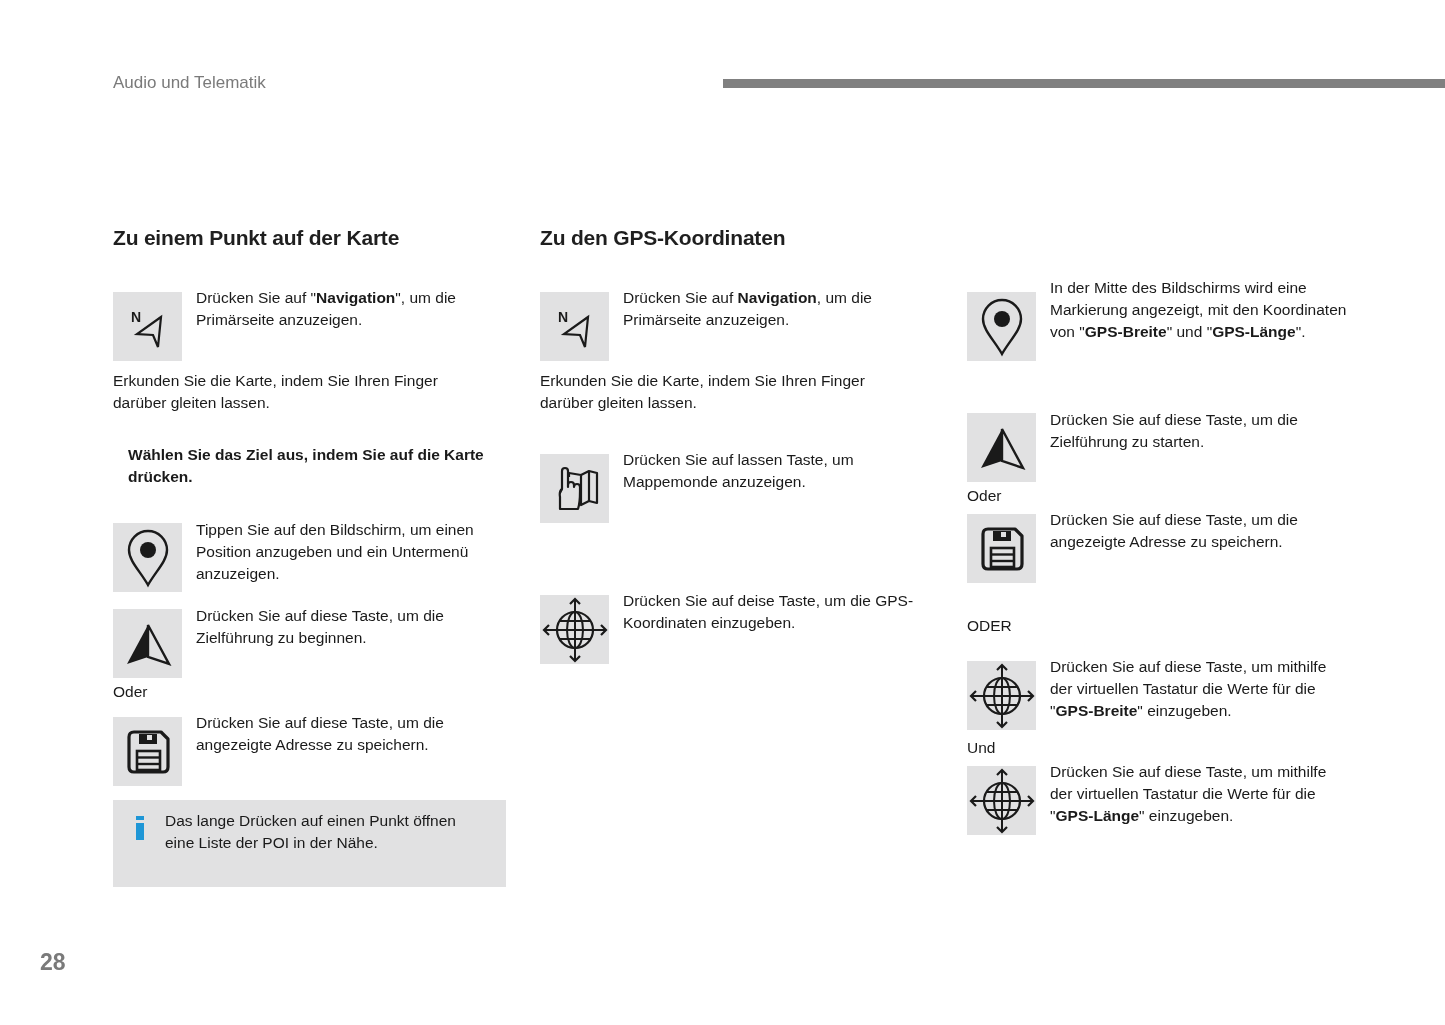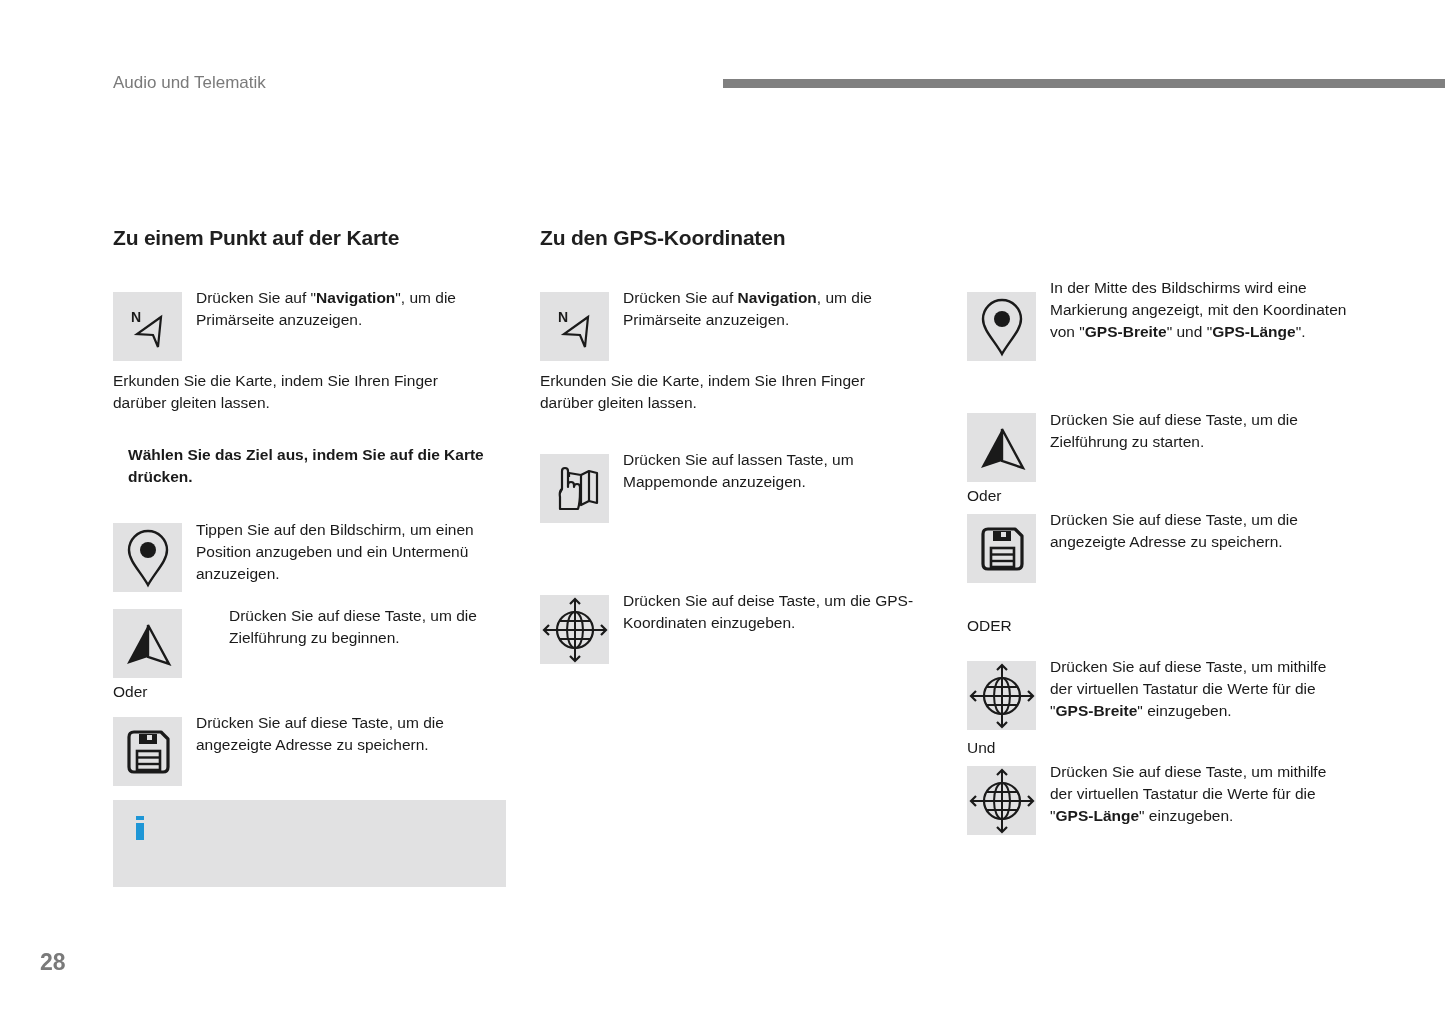--- a/index.html
+++ b/index.html
@@ -68,40 +68,41 @@
   </svg>
 </div>
 <div class="txt" style="left:196px; top:519px; width:300px;">Tippen Sie auf den Bildschirm, um einen Position anzugeben und ein Untermenü anzuzeigen.</div>
 
 <div class="icon-box" style="left:113px; top:609px;">
   <svg width="50" height="50" viewBox="0 0 50 50">
     <path d="M25 6 L4 45 L25 38 Z" fill="#1a1a1a"></path>
     <path d="M25 6 L46 45 L25 38 Z" fill="none" stroke="#1a1a1a" stroke-width="2.4" stroke-linejoin="miter"></path>
   </svg>
 </div>
-<div class="txt" style="left:196px; top:605px; width:300px;margin-left:33px;">Drücken Sie auf diese Taste, um die Zielführung zu beginnen.</div>
+<div class="txt" style="left:196px; top:605px; width:300px;">Drücken Sie auf diese Taste, um die Zielführung zu beginnen.</div>
 <div class="txt" style="left:113px; top:681px;">Oder</div>
 
 <div class="icon-box" style="left:113px; top:717px;">
   <svg width="50" height="50" viewBox="0 0 50 50">
     <path d="M6 10 Q6 5 11 5 L38 5 L45 12 L45 40 Q45 45 40 45 L11 45 Q6 45 6 40 Z" fill="none" stroke="#1a1a1a" stroke-width="3.2" stroke-linejoin="round"></path>
     <path d="M16 7 L34 7 L34 17 L16 17 Z" fill="#1a1a1a"></path>
     <rect x="24" y="8" width="5" height="5" fill="#e1e1e2"></rect>
     <rect x="14" y="24" width="23" height="19" fill="none" stroke="#1a1a1a" stroke-width="2.6"></rect>
     <line x1="14" y1="30.5" x2="37" y2="30.5" stroke="#1a1a1a" stroke-width="2.4"></line>
     <line x1="14" y1="37" x2="37" y2="37" stroke="#1a1a1a" stroke-width="2.4"></line>
   </svg>
 </div>
 <div class="txt" style="left:196px; top:712px; width:300px;">Drücken Sie auf diese Taste, um die angezeigte Adresse zu speichern.</div>
 
 <div class="info-box">
   <div class="info-i">
       <div class="dot"></div>
       <div class="stem"></div>
     </div>
+  <div class="info-text" style="width:320px;">Das lange Drücken auf einen Punkt öffnen eine Liste der POI in der Nähe.</div>
 </div>
 
 <div class="col-title" style="left:540px;">Zu den GPS-Koordinaten</div>
 
 <div class="icon-box" style="left:540px; top:292px;">
   <svg width="50" height="50" viewBox="0 0 50 50">
     <text x="8" y="20" font-family="Liberation Sans, sans-serif" font-weight="bold" font-size="14" fill="#1a1a1a">N</text>
     <path d="M38 15 L14 32 L30 33 L35 45 Z" fill="none" stroke="#1a1a1a" stroke-width="2.2" stroke-linejoin="miter"></path>
   </svg>
 </div>

